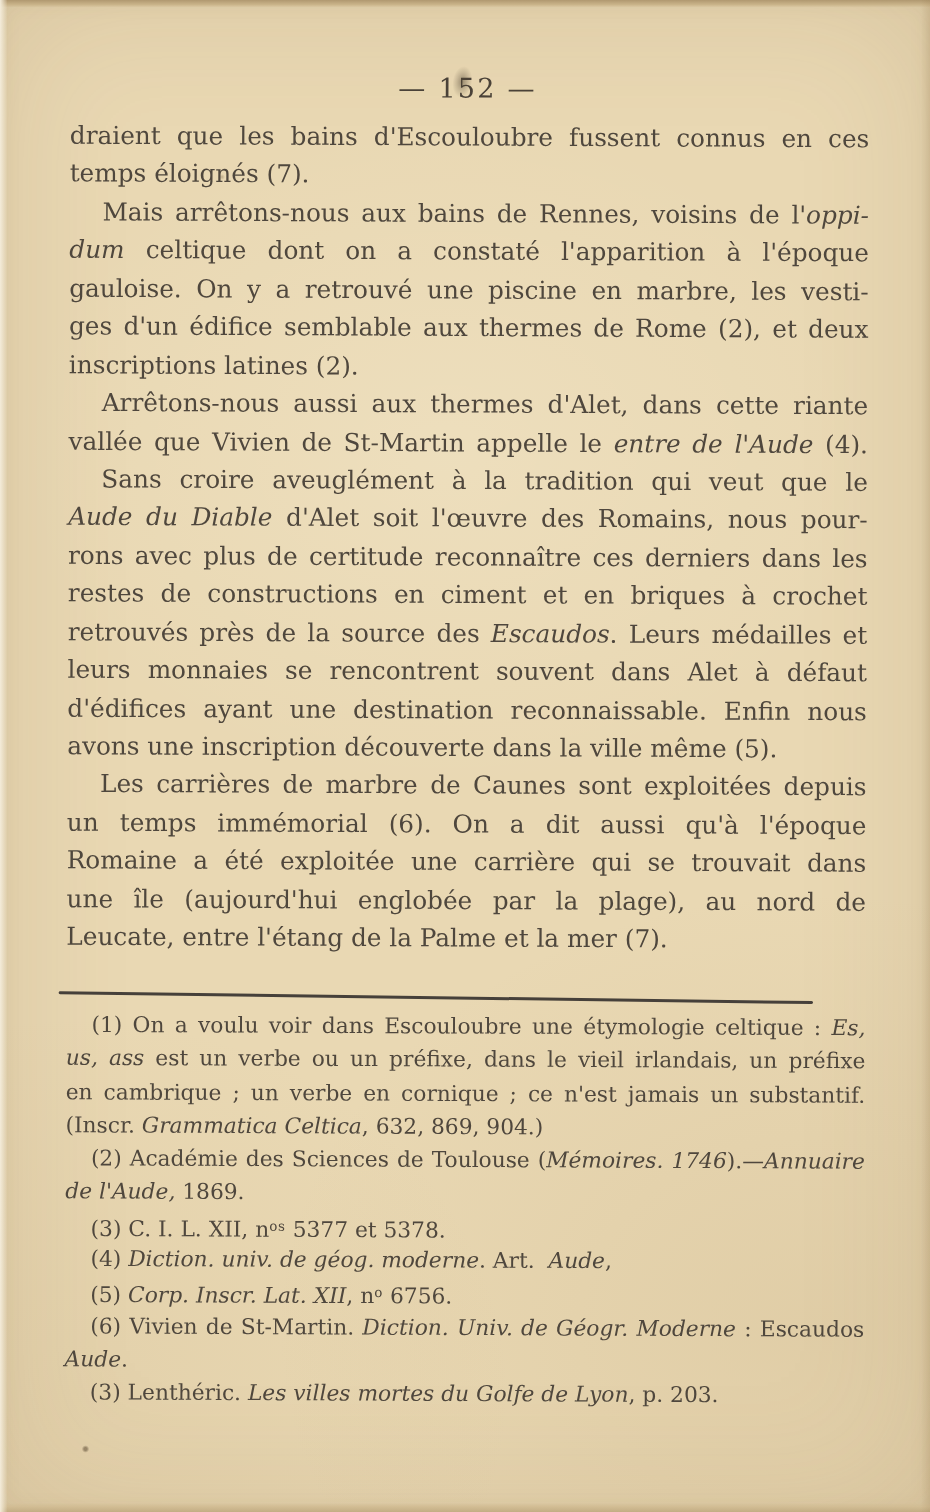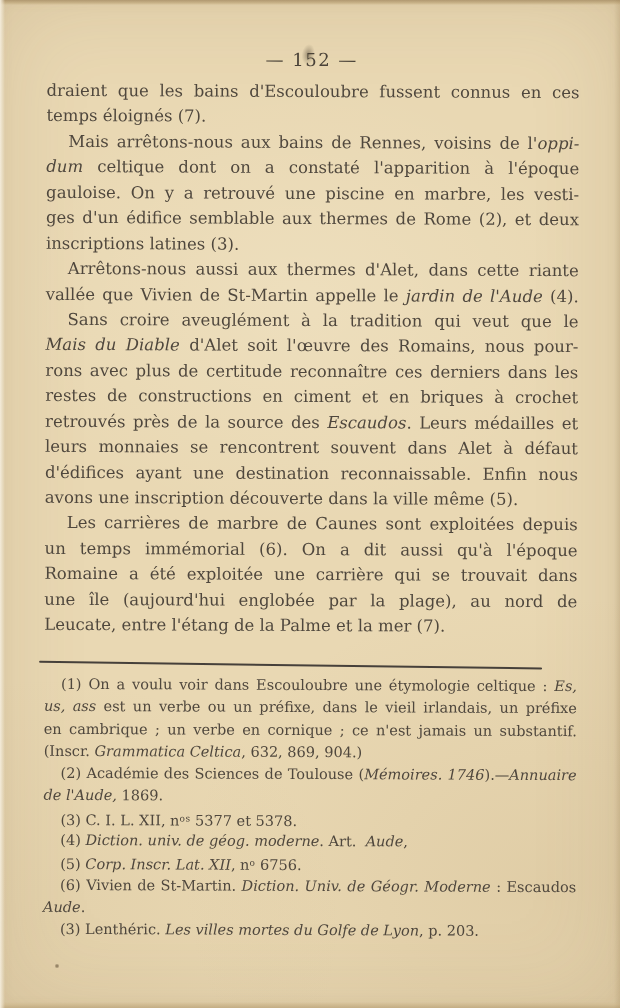--- a/index.html
+++ b/index.html
@@ -80,25 +80,25 @@
     <div class="page-number">— 152 —</div>
     <div class="ink-smudge"></div>
 
     <div id="body-text" class="textblock">
         <div class="line j"><span>draient que les bains d'Escouloubre fussent connus en ces</span></div>
         <div class="line l"><span>temps éloignés (7).</span></div>
         <div class="line j ind"><span>Mais arrêtons-nous aux bains de Rennes, voisins de l'</span><span class="it">oppi-</span></div>
         <div class="line j"><span class="it">dum</span><span> celtique dont on a constaté l'apparition à l'époque</span></div>
         <div class="line j"><span>gauloise. On y a retrouvé une piscine en marbre, les vesti-</span></div>
         <div class="line j"><span>ges d'un édifice semblable aux thermes de Rome (2), et deux</span></div>
-        <div class="line l"><span>inscriptions latines (3).</span></div>
+        <div class="line l"><span>inscriptions latines (2).</span></div>
         <div class="line j ind"><span>Arrêtons-nous aussi aux thermes d'Alet, dans cette riante</span></div>
-        <div class="line j"><span>vallée que Vivien de St-Martin appelle le </span><span class="it">jardin de l'Aude</span><span> (4).</span></div>
+        <div class="line j"><span>vallée que Vivien de St-Martin appelle le </span><span class="it">entre de l'Aude</span><span> (4).</span></div>
         <div class="line j ind"><span>Sans croire aveuglément à la tradition qui veut que le</span></div>
-        <div class="line j"><span class="it">Mais du Diable</span><span> d'Alet soit l'œuvre des Romains, nous pour-</span></div>
+        <div class="line j"><span class="it">Aude du Diable</span><span> d'Alet soit l'œuvre des Romains, nous pour-</span></div>
         <div class="line j"><span>rons avec plus de certitude reconnaître ces derniers dans les</span></div>
         <div class="line j"><span>restes de constructions en ciment et en briques à crochet</span></div>
         <div class="line j"><span>retrouvés près de la source des </span><span class="it">Escaudos</span><span>. Leurs médailles et</span></div>
         <div class="line j"><span>leurs monnaies se rencontrent souvent dans Alet à défaut</span></div>
         <div class="line j"><span>d'édifices ayant une destination reconnaissable. Enfin nous</span></div>
         <div class="line l"><span>avons une inscription découverte dans la ville même (5).</span></div>
         <div class="line j ind"><span>Les carrières de marbre de Caunes sont exploitées depuis</span></div>
         <div class="line j"><span>un temps immémorial (6). On a dit aussi qu'à l'époque</span></div>
         <div class="line j"><span>Romaine a été exploitée une carrière qui se trouvait dans</span></div>
         <div class="line j"><span>une île (aujourd'hui englobée par la plage), au nord de</span></div>

